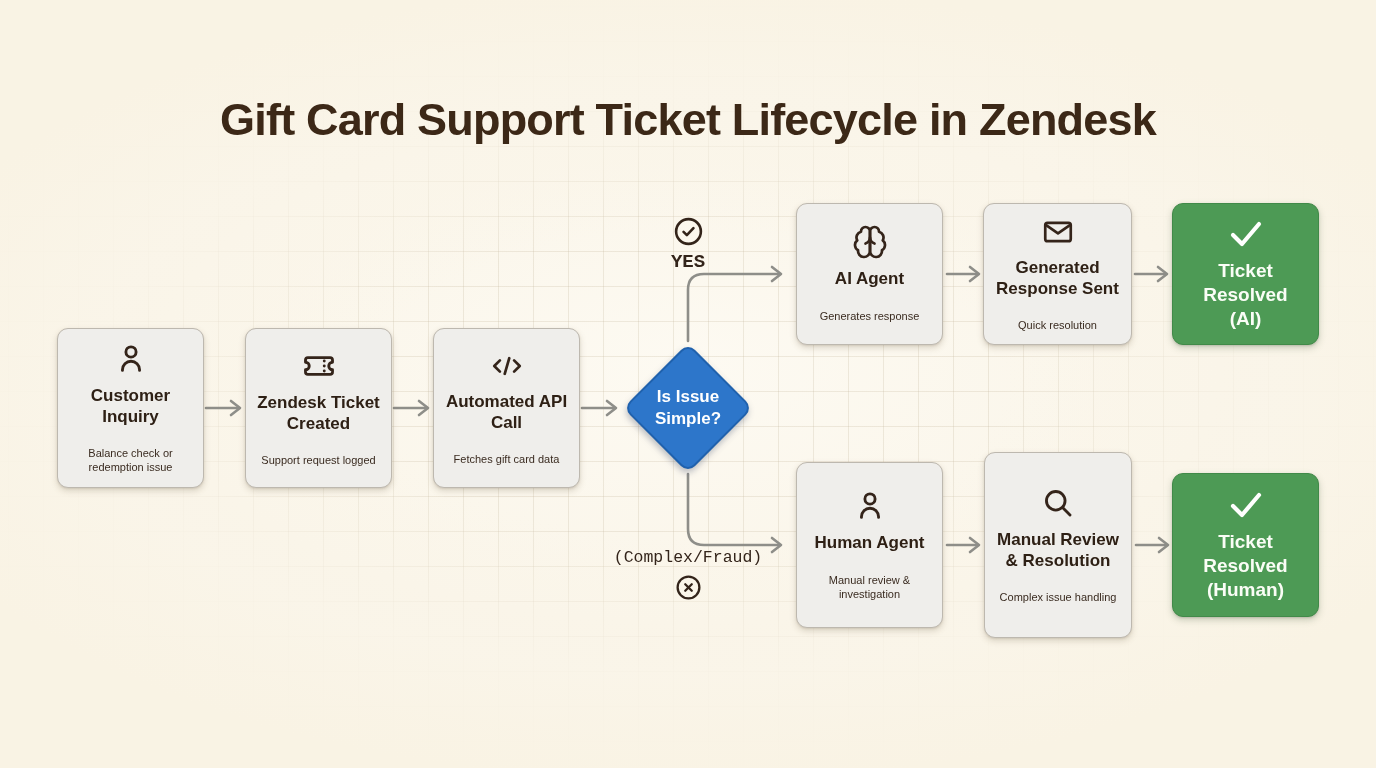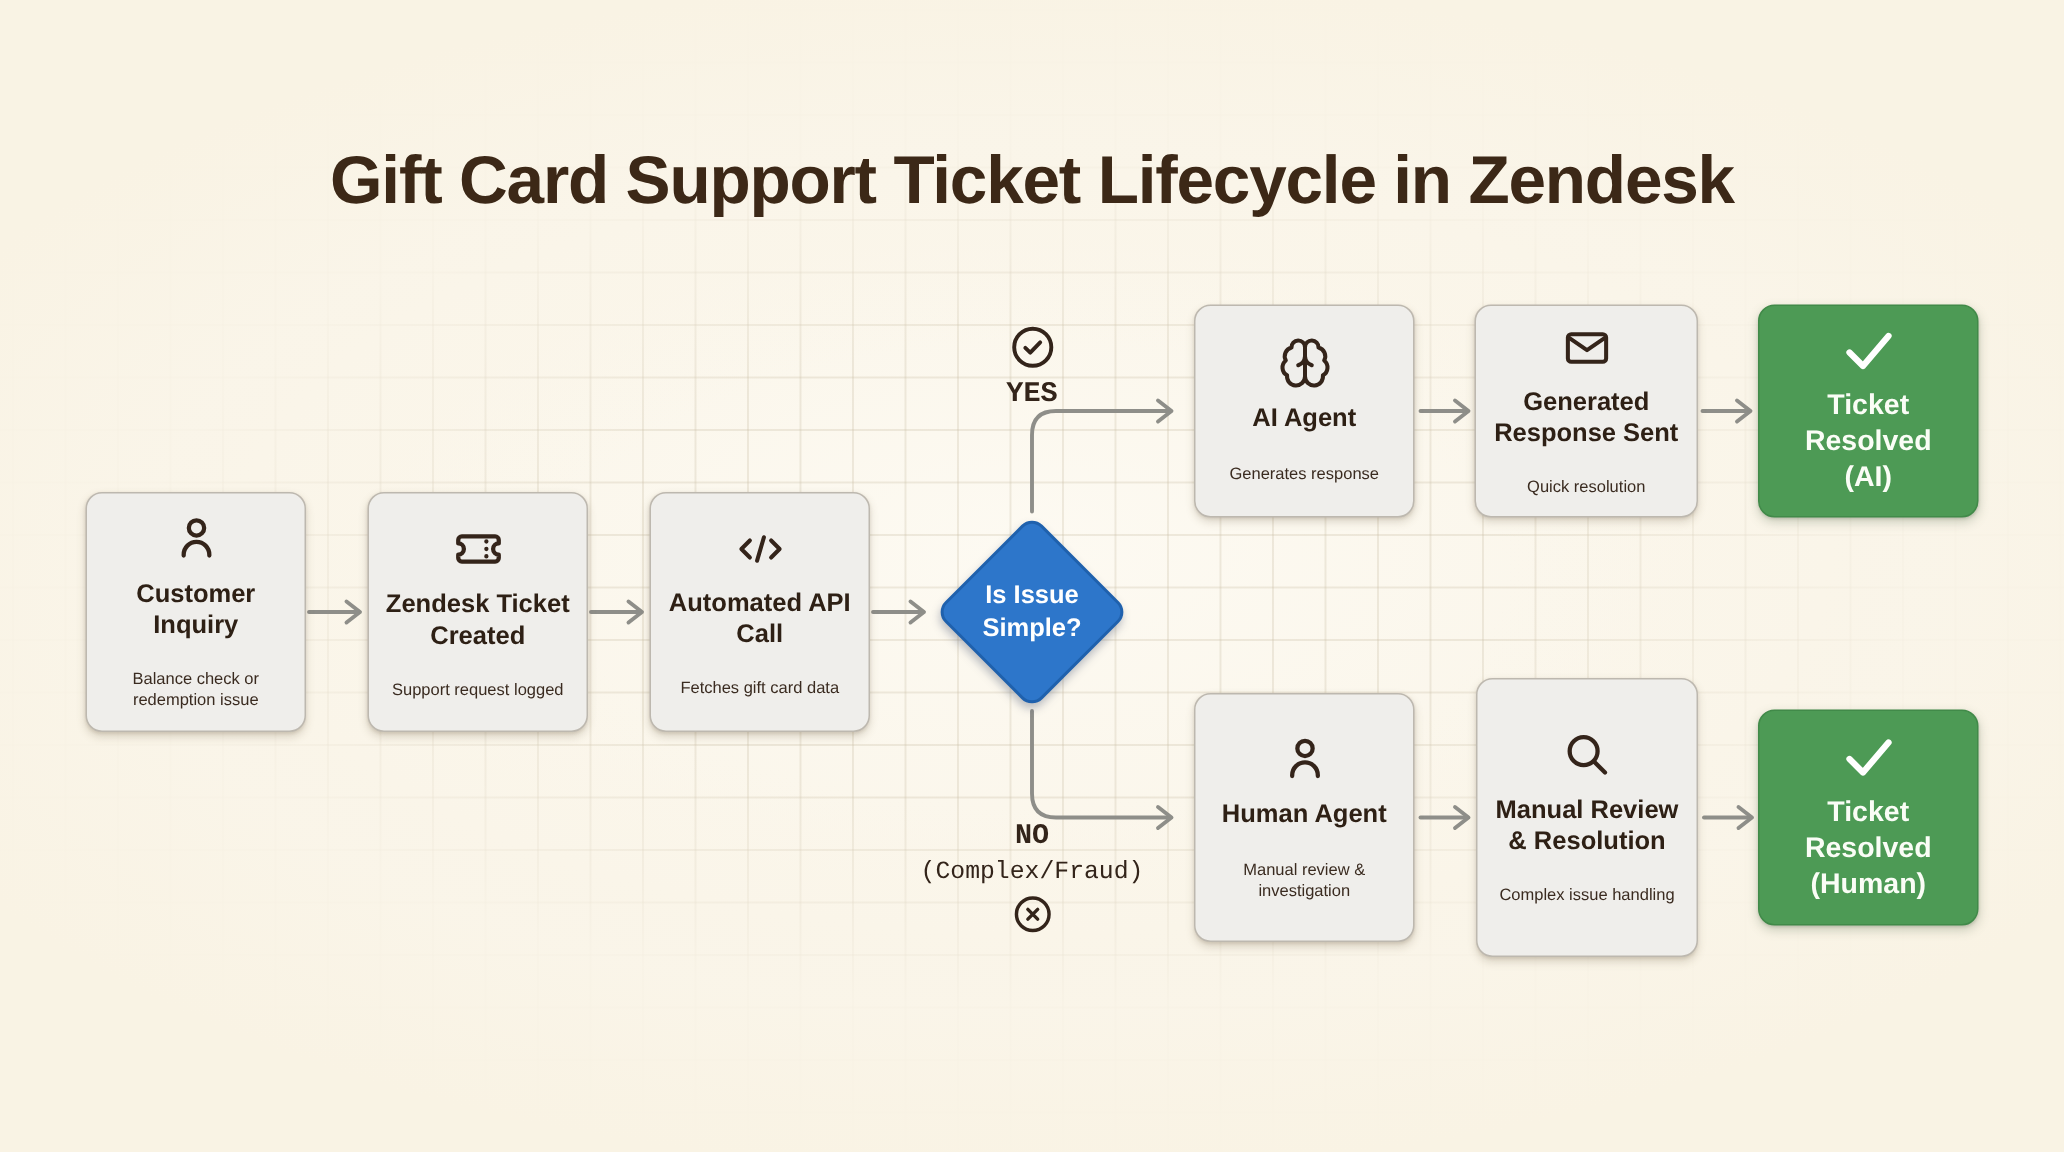--- a/index.html
+++ b/index.html
@@ -138,21 +138,20 @@
     <span class="bicon">
       <svg width="33" height="33" viewBox="0 0 24 24" fill="none" stroke="#33241a" stroke-width="1.9" stroke-linecap="round" stroke-linejoin="round">
         <circle cx="12" cy="12" r="9"></circle>
           <path d="M8.4 12.3 l2.4 2.3 4.8-5"></path>
       </svg>
     </span>
     <div class="branch-main">YES</div>
   </div>
 
   <div class="branch-label no-label">
-    <div class="branch-main">NO</div>
     <div class="branch-sub">(Complex/Fraud)</div>
     <span class="bicon">
       <svg width="29" height="29" viewBox="0 0 24 24" fill="none" stroke="#33241a" stroke-width="1.9" stroke-linecap="round">
         <circle cx="12" cy="12" r="9"></circle>
           <path d="M9.3 9.3 l5.4 5.4 M14.7 9.3 l-5.4 5.4"></path>
       </svg>
     </span>
   </div>
 
   <div class="node" style="left:796px; top:203px; width:147px; height:142px">

